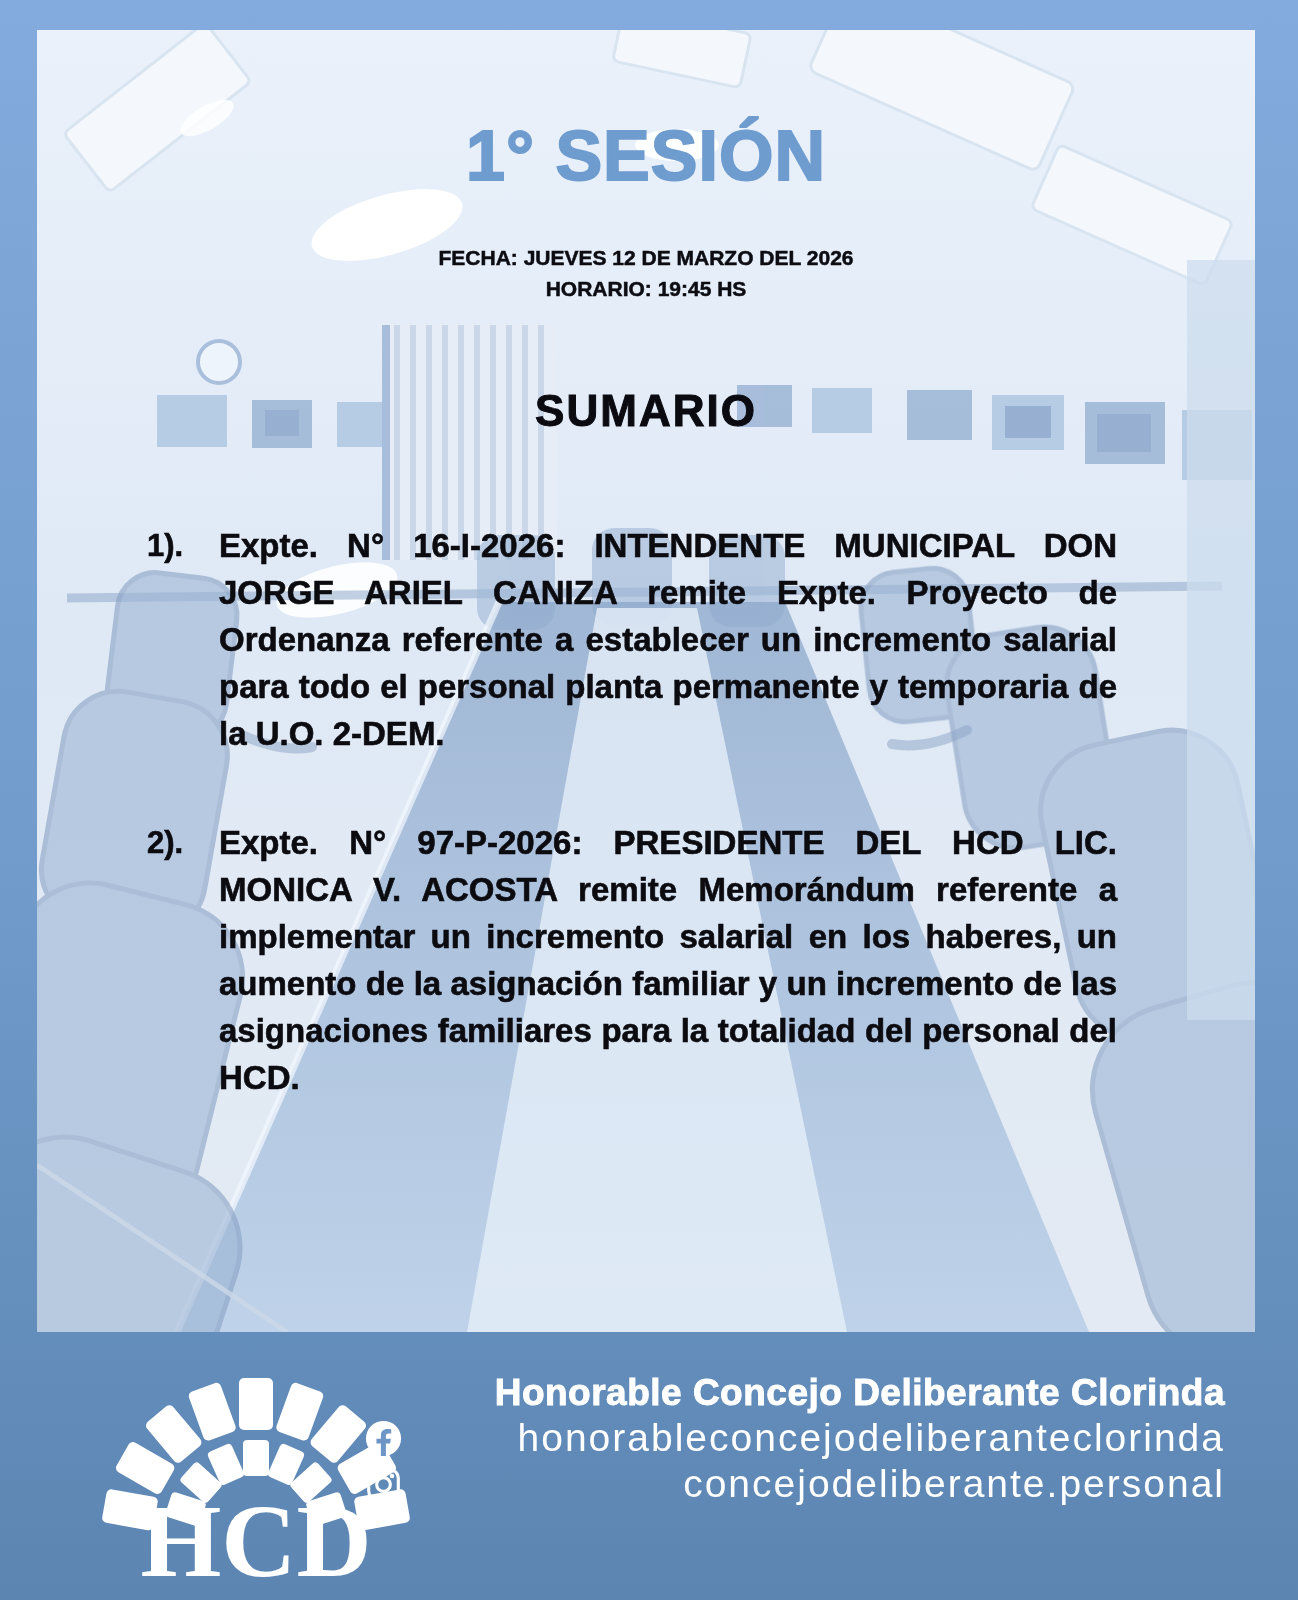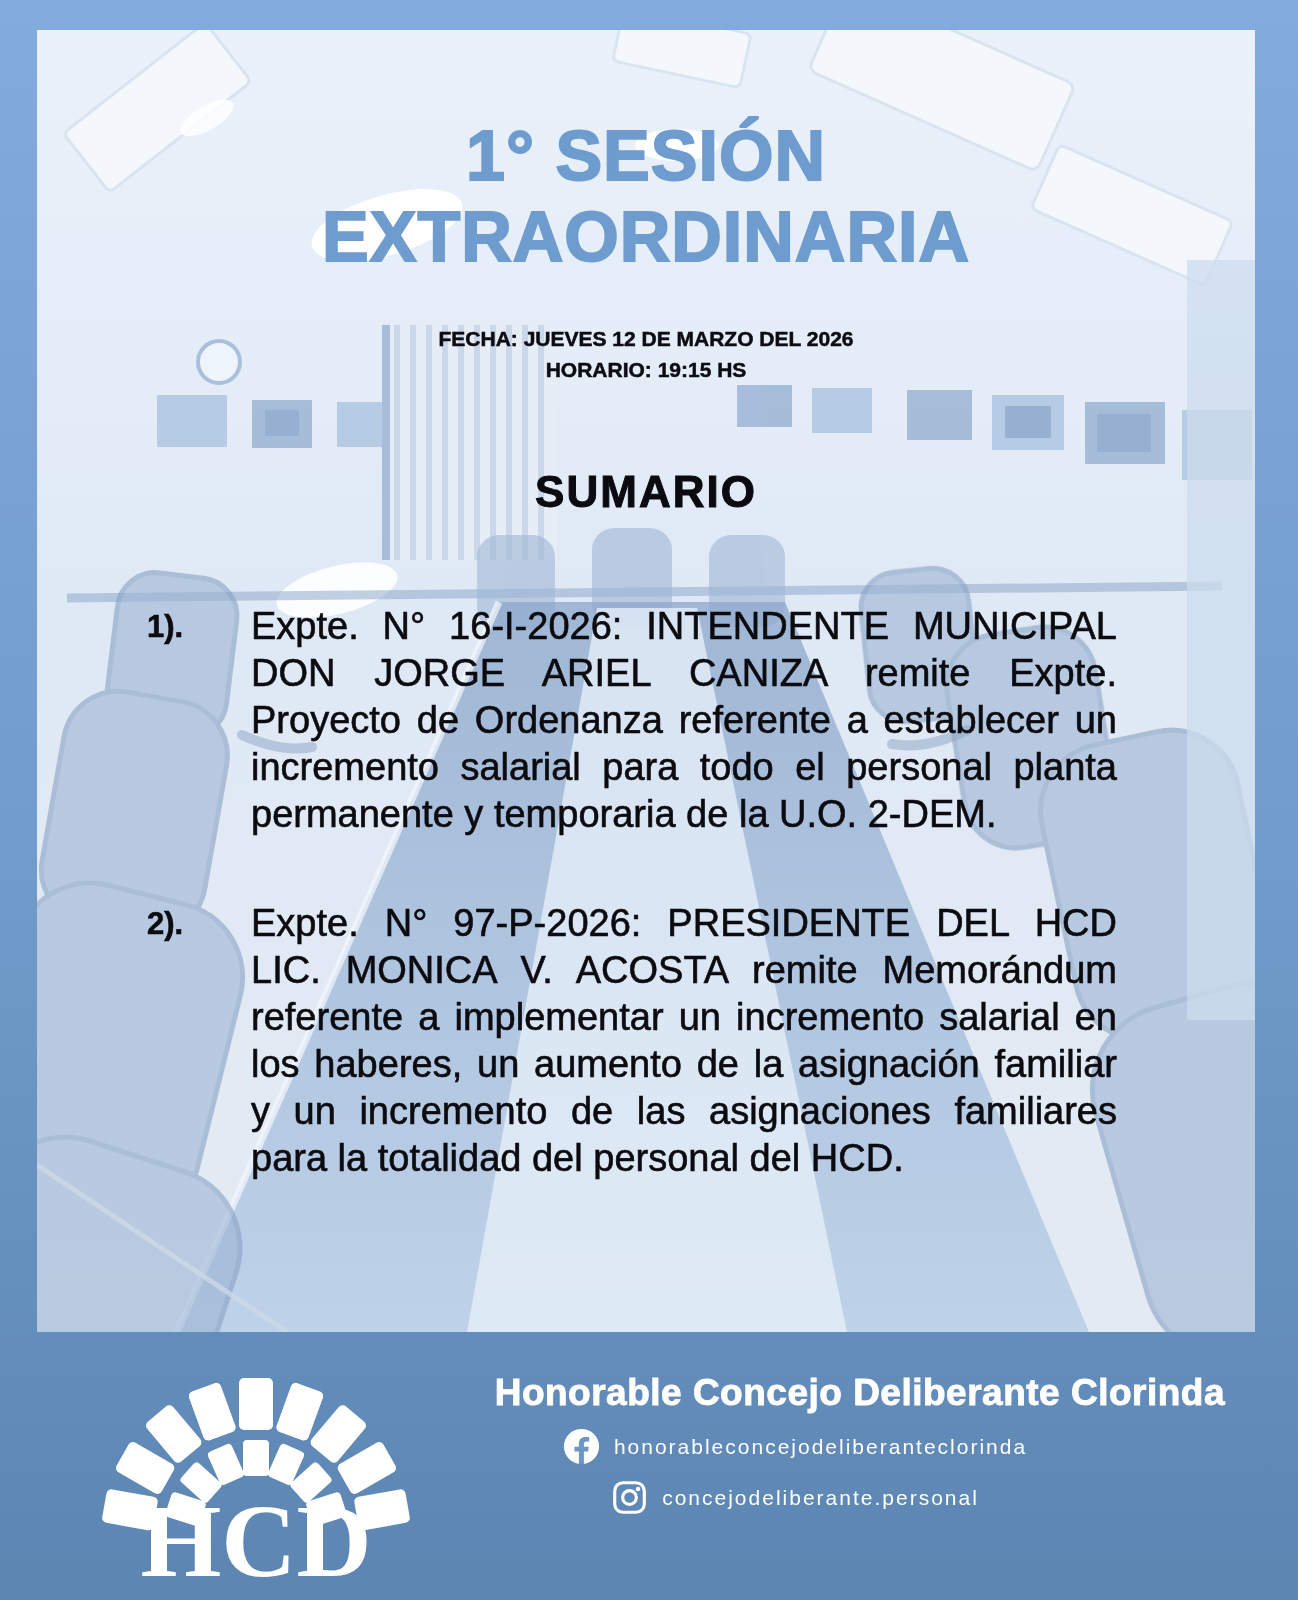--- a/index.html
+++ b/index.html
@@ -34,34 +34,34 @@
   .items {
     margin-top:86px; padding:0 138px 0 110px; list-style:none;
     display:flex; flex-direction:column; gap:62px;
   }
   .item { display:flex; color:#0b0b10; }
   .num {
     flex:0 0 72px; font-weight:bold; font-size:31px; line-height:47px;
     -webkit-text-stroke:0.6px #0b0b10;
   }
   .txt {
-    flex:1; font-weight:normal; font-size:38px; line-height:47px;
-    text-align:justify;margin-left:32px; -webkit-text-stroke:0.6px #0b0b10;
+    flex:1; font-weight:bold; font-size:33px; line-height:47px;
+    text-align:justify; -webkit-text-stroke:0.6px #0b0b10;
   }
   .footer { position:absolute; left:0; top:1332px; width:1298px; height:268px; color:#fff; }
   .logo-wrap { position:absolute; left:96px; top:28px; width:320px; height:228px; }
   .logo-wrap svg { width:100%; height:100%; }
   .fblock { position:absolute; left:365px; top:40px; width:860px; text-align:center; }
   .org {
     font-size:37px; font-weight:bold; letter-spacing:0.5px;text-align:right;
     -webkit-text-stroke:0.9px #fff;
   }
   .handle {
-    margin-top:14px; font-size:21px; letter-spacing:2px;
-    display:flex; align-items:center; justify-content:center; gap:14px;
+    margin-top:2px; font-size:39px; letter-spacing:2px;
+    display:flex; align-items:center; justify-content:space-between; gap:14px;
   }
   .handle svg { width:37px; height:37px; flex:0 0 auto; }
 </style>
 </head>
 <body>
 
 <div class="page">
 
   <div class="panel">
 
@@ -133,26 +133,25 @@
         <path d="M205,705 q40,18 70,12"></path>
         <path d="M930,700 q-40,20 -75,14"></path>
       </g>
       <rect x="1150" y="230" width="68" height="760" fill="#ccdcee" opacity="0.75"></rect>
       <path d="M0,1135 L250,1302" stroke="#ccd8e7" stroke-width="5" opacity="0.8" fill="none"></path>
     </svg>
 
     <div class="content">
       <h1 class="title">
         <span>1° SESIÓN</span>
-        <span>EXTRAORDINARIA</span>
       </h1>
 
       <div class="info">
         <div>FECHA: JUEVES 12 DE MARZO DEL 2026</div>
-        <div>HORARIO: 19:15 HS</div>
+        <div>HORARIO: 19:45 HS</div>
       </div>
 
       <h2 class="sumario">SUMARIO</h2>
 
       <ol class="items">
         <li class="item">
           <span class="num">1).</span>
           <span class="txt">Expte. N° 16-I-2026: INTENDENTE MUNICIPAL DON JORGE ARIEL CANIZA remite Expte. Proyecto de Ordenanza referente a establecer un incremento salarial para todo el personal planta permanente y temporaria de la U.O. 2-DEM.</span>
         </li>
         <li class="item">

